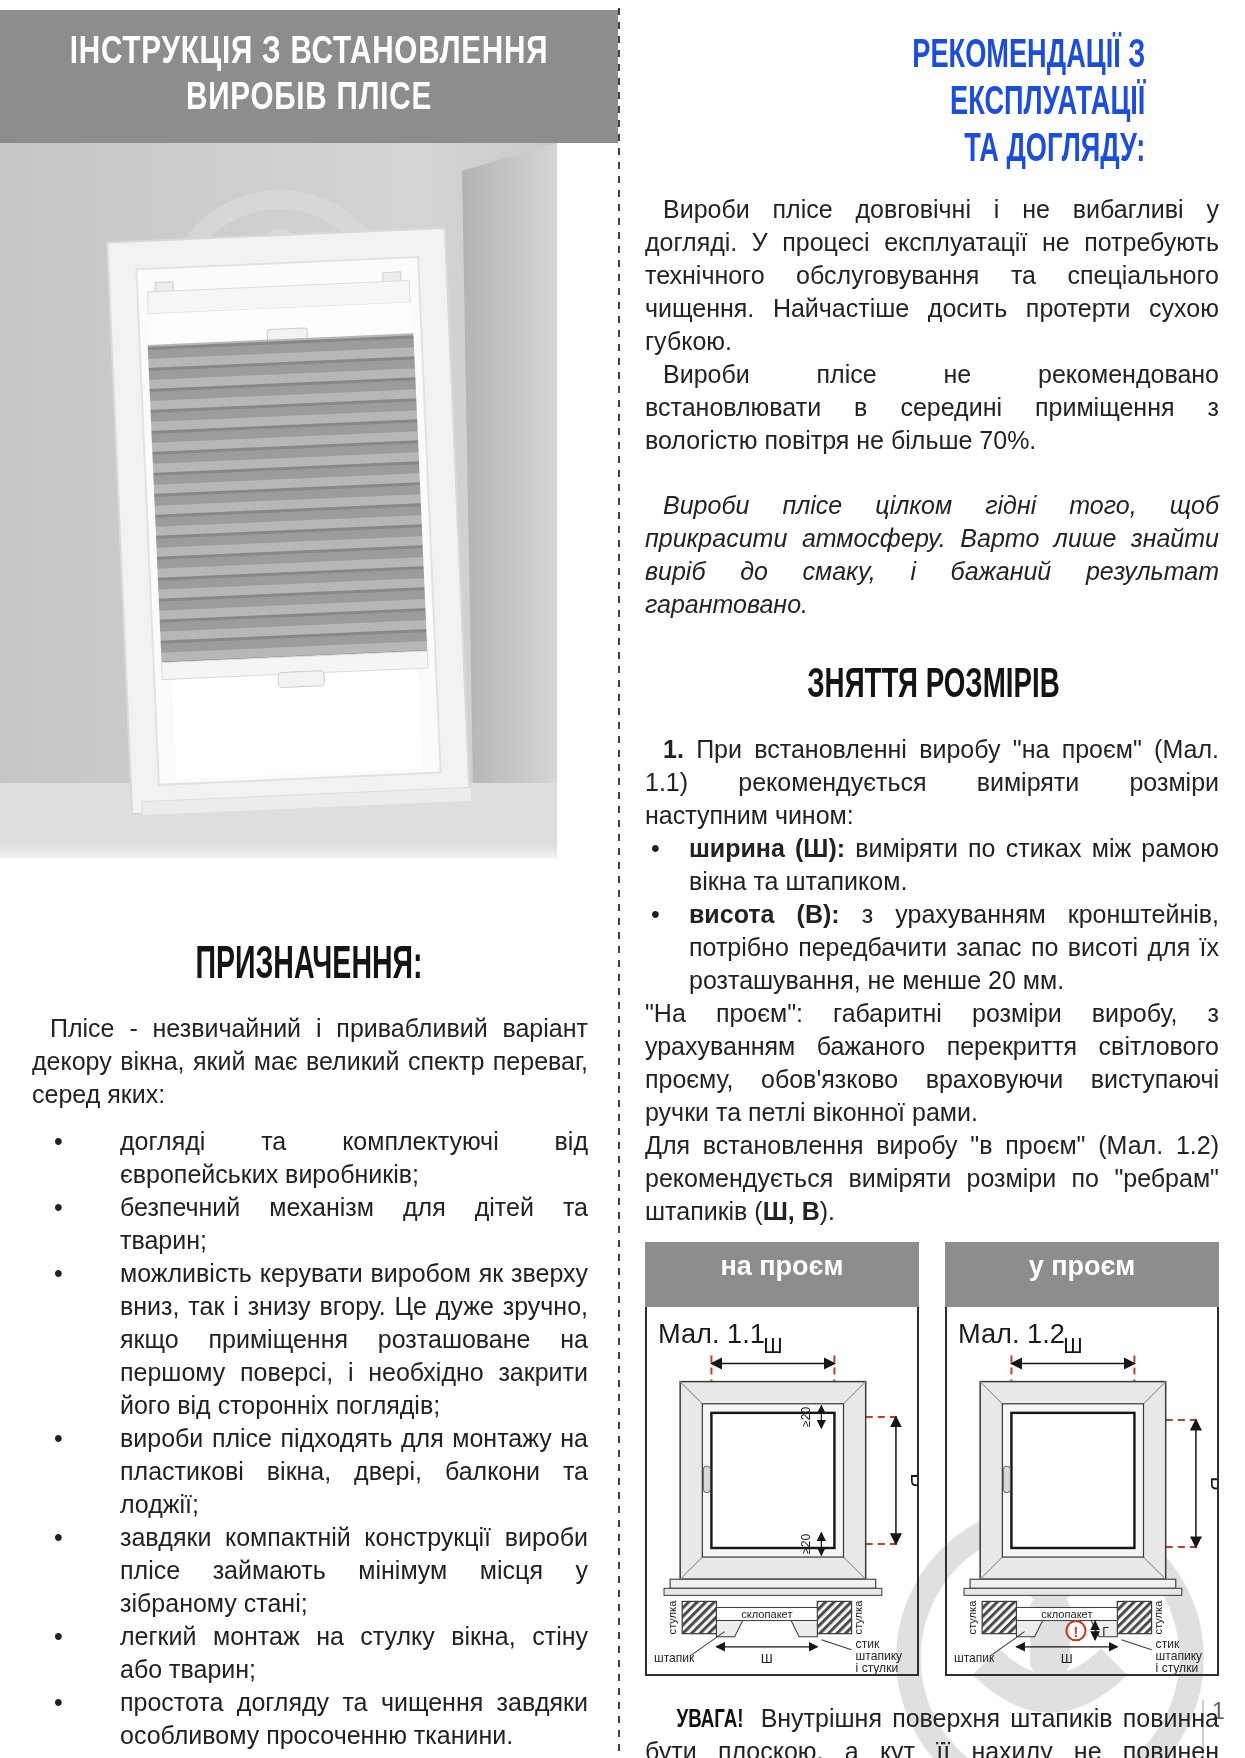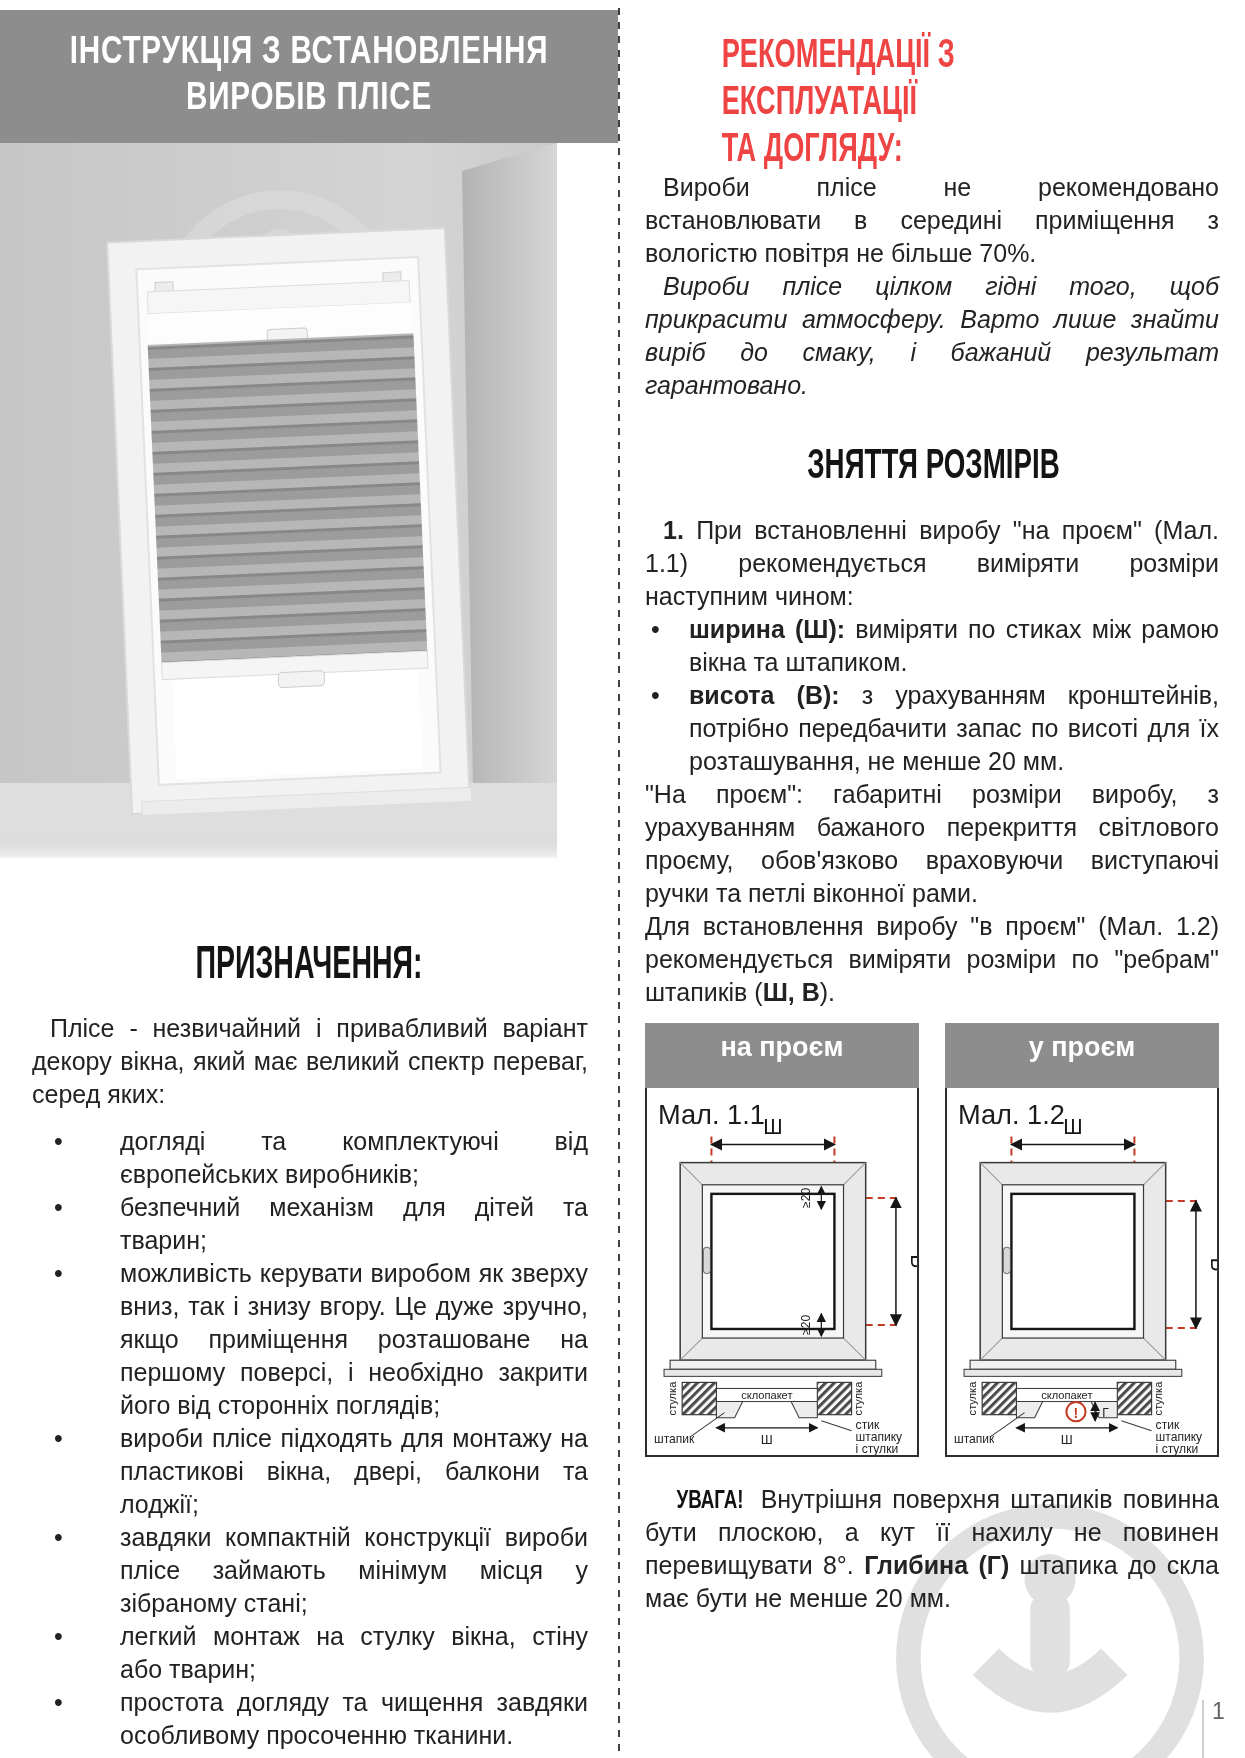--- a/index.html
+++ b/index.html
@@ -24,25 +24,25 @@
                color:#141414; transform:scaleX(0.62); transform-origin:center; }
   .body { font-size:25px; line-height:33px; text-align:justify; color:#232323; margin:0; }
   .lc-pad { padding:0 30px 0 32px; }
   .indent { text-indent:18px; }
   .bullets { list-style:none; margin:14px 0 0 0; padding:0 30px 0 36px; }
   .bullets li { position:relative; padding-left:84px; font-size:25px; line-height:33px; text-align:justify; }
   .dot { position:absolute; left:18px; top:0; font-size:25px; }
 
   
   .right-col { position:absolute; left:622px; top:0; width:623px; height:1758px; }
-  .h-care { margin:30px 0 0 0; text-align:left; color:#ef4444; }
+  .h-care { margin:30px 0 0 0; text-align:right; color:#1d4ed8; }
   .h-care .hl { font-weight:700; font-size:40px; line-height:47px; transform:scaleX(0.68); transform-origin:center; }
   .rc-pad { padding:0 26px 0 23px; }
   .mt22 { margin-top:22px; }
-  .mt32 { }
+  .mt32 { margin-top:32px; }
   .italic { font-style:italic; }
   .h-sizing { margin:38px 0 26px 0; text-align:center; font-weight:700; font-size:42px; line-height:48px;
               color:#141414; transform:scaleX(0.66); transform-origin:center; }
   .sz-bullets { list-style:none; margin:0; padding:0 26px 0 23px; }
   .sz-bullets li { position:relative; padding-left:44px; font-size:25px; line-height:33px; text-align:justify; }
   .sz-bullets .dot { left:6px; }
   b { font-weight:700; }
 
   
   .panels { display:flex; gap:26px; padding:14px 26px 0 23px; position:relative; z-index:1; }
@@ -142,20 +142,21 @@
     </div>
   </section>
 
   <section class="right-col">
 
     <h1 class="h-care">
       <div class="hl">РЕКОМЕНДАЦІЇ З ЕКСПЛУАТАЦІЇ</div>
       <div class="hl">ТА ДОГЛЯДУ:</div>
     </h1>
 
+    <p class="body rc-pad indent mt22">Вироби плісе довговічні і не вибагливі у догляді. У процесі експлуатації не потребують технічного обслуговування та спеціального чищення. Найчастіше досить протерти сухою губкою.</p>
     <p class="body rc-pad indent">Вироби плісе не рекомендовано встановлювати в середині приміщення з вологістю повітря не більше 70%.</p>
     <p class="body rc-pad indent italic mt32">Вироби плісе цілком гідні того, щоб прикрасити атмосферу. Варто лише знайти виріб до смаку, і бажаний результат гарантовано.</p>
 
     <h2 class="h-sizing">ЗНЯТТЯ РОЗМІРІВ</h2>
 
     <p class="body rc-pad indent"><b>1.</b><span> При встановленні виробу "на проєм" (Мал. 1.1) рекомендується виміряти розміри наступним чином:</span></p>
 
     <ul class="sz-bullets">
       <li><span class="dot">•</span><b>ширина (Ш):</b><span> виміряти по стиках між рамою вікна та штапиком.</span></li>
       <li><span class="dot">•</span><b>висота (В):</b><span> з урахуванням кронштейнів, потрібно передбачити запас по висоті для їх розташування, не менше 20 мм.</span></li>

